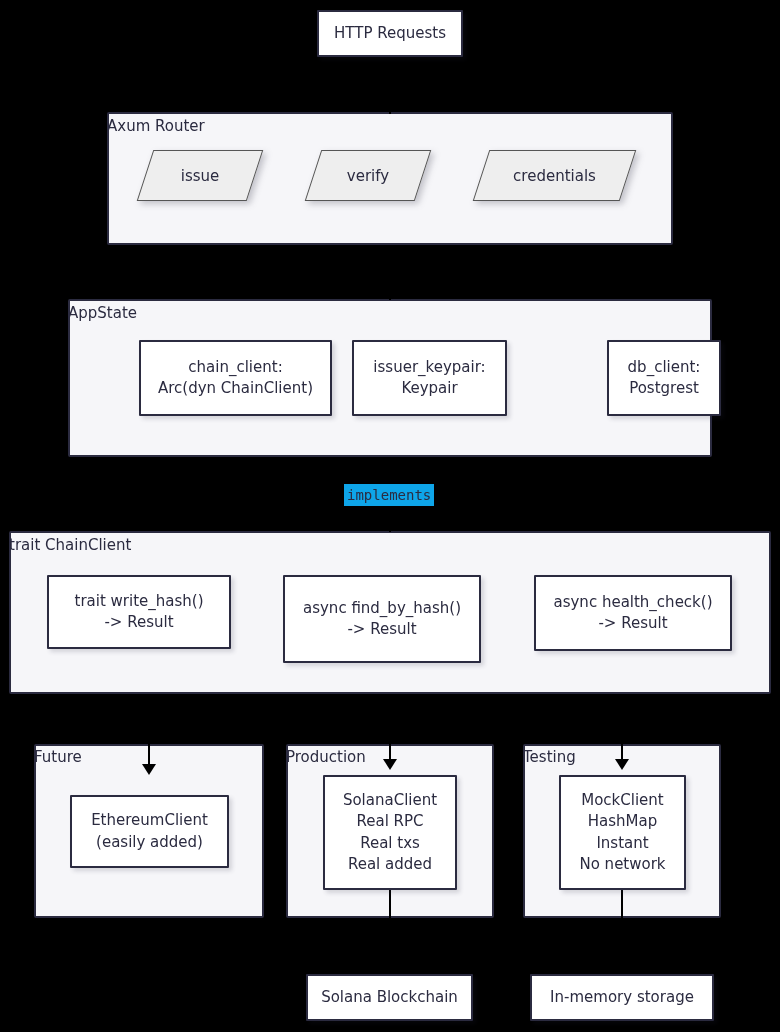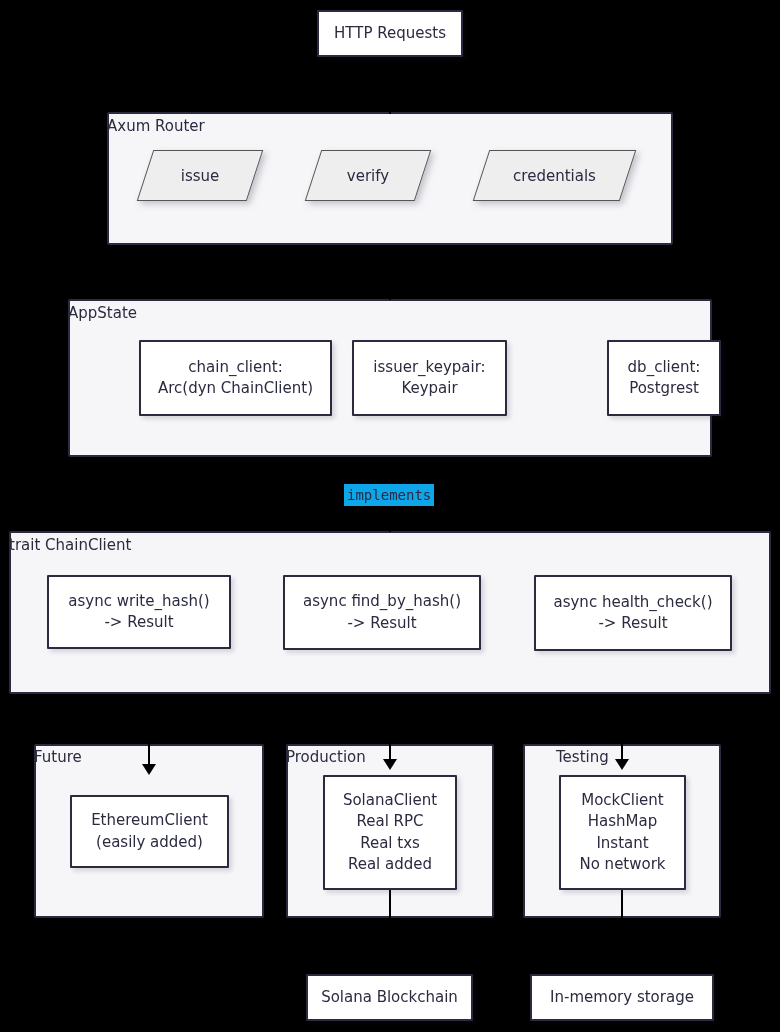--- a/index.html
+++ b/index.html
@@ -162,25 +162,25 @@
     <span class="ln">Postgrest</span>
   </div>
 
   <div class="edge v" style="left:389px; top:457px; height:75px;"></div>
   <div class="edge-label" style="left:344px; top:484px;">implements</div>
 
   <div class="cluster" style="left:9px; top:531px; width:762px; height:163px;"></div>
   <div class="cluster-title" style="left:9px; top:536px; width:762px;">trait ChainClient</div>
 
   <div class="node" style="left:47px; top:575px; width:184px; height:74px;">
-    <span class="ln">async write_hash()</span>
+    <span class="ln">trait write_hash()</span>
     <span class="ln">-&gt; Result</span>
   </div>
 
-  <div class="node" style="left:283px; top:575px; width:198px; height:75px;">
+  <div class="node" style="left:283px; top:575px; width:198px; height:88px;">
     <span class="ln">async find_by_hash()</span>
     <span class="ln">-&gt; Result</span>
   </div>
 
   <div class="node" style="left:534px; top:575px; width:198px; height:76px;">
     <span class="ln">async health_check()</span>
     <span class="ln">-&gt; Result</span>
   </div>
 
   <div class="edge v" style="left:148px; top:694px; height:78px;"></div>
@@ -204,21 +204,21 @@
   <div class="cluster-title" style="left:286px; top:748px; width:172px;">Production</div>
 
   <div class="node" style="left:323px; top:775px; width:134px; height:115px;">
     <span class="ln">SolanaClient</span>
     <span class="ln">Real RPC</span>
     <span class="ln">Real txs</span>
     <span class="ln">Real added</span>
   </div>
 
   <div class="cluster" style="left:523px; top:744px; width:198px; height:174px;"></div>
-  <div class="cluster-title" style="left:523px; top:748px; width:198px;padding-left:33px;">Testing</div>
+  <div class="cluster-title" style="left:523px; top:748px; width:198px;">Testing</div>
 
   <div class="node" style="left:559px; top:775px; width:127px; height:115px;">
     <span class="ln">MockClient</span>
     <span class="ln">HashMap</span>
     <span class="ln">Instant</span>
     <span class="ln">No network</span>
   </div>
 
   <div class="edge v" style="left:389px; top:890px; height:85px;"></div>
   <div class="edge v" style="left:621px; top:890px; height:85px;"></div>

